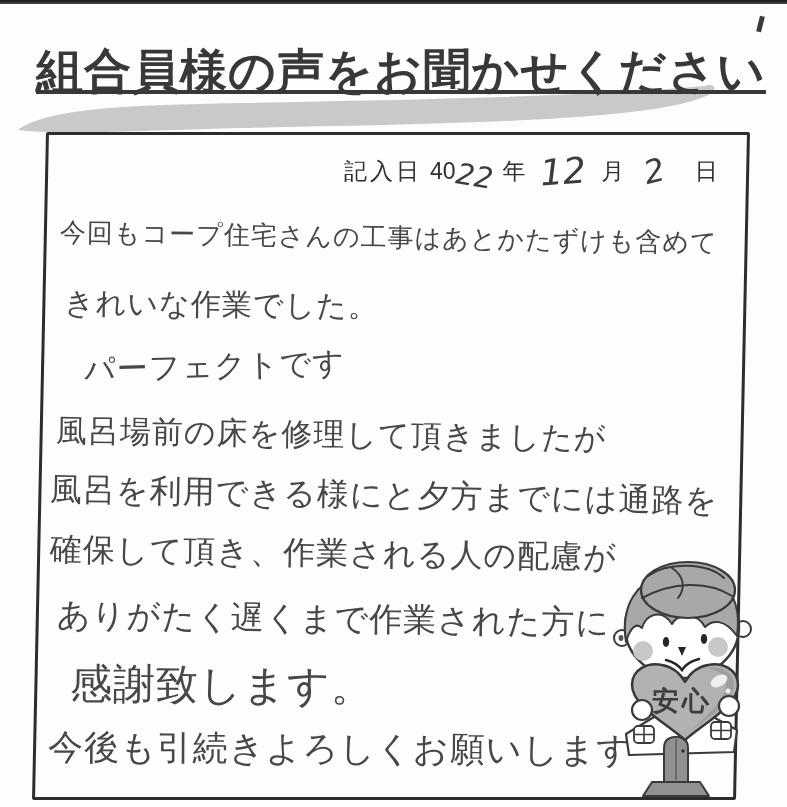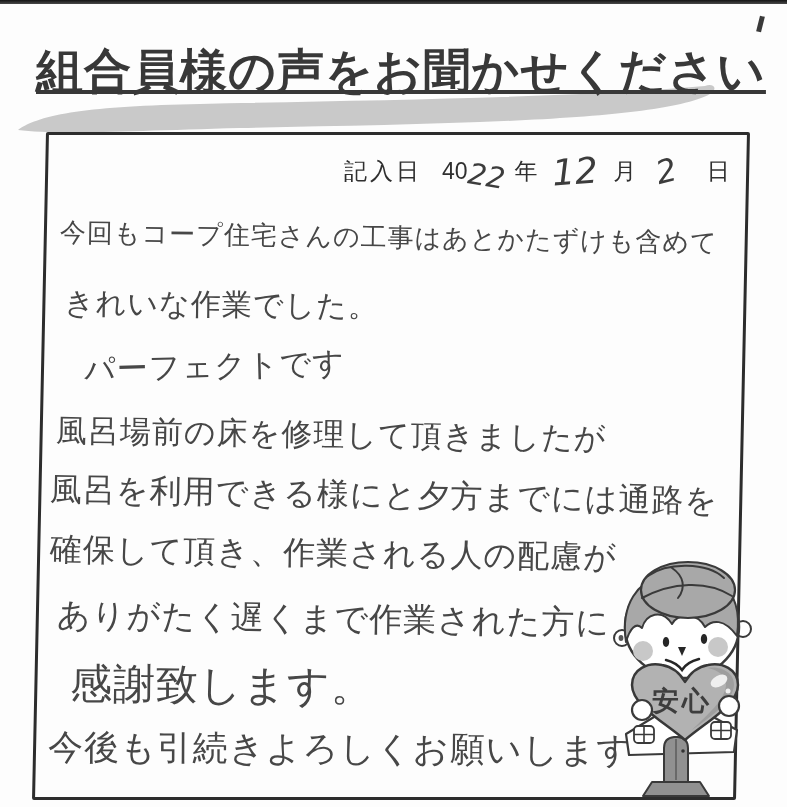--- a/index.html
+++ b/index.html
@@ -27,21 +27,21 @@
   .form-box{
     position:absolute;left:46px;top:132px;width:698px;height:662px;
     border:3px solid #2d2d2d;border-radius:2px;
     transform:skewX(-1.2deg);transform-origin:50% 0;
     z-index:2;
   }
   .date-row{
     position:absolute;left:344px;top:146px;z-index:4;
     display:flex;align-items:baseline;color:#2f2f2f;white-space:nowrap;
   }
-  .date-label{font-size:23px;letter-spacing:3px;margin-right:20px;}
+  .date-label{font-size:23px;letter-spacing:3px;margin-right:8px;}
   .printed{font-size:23px;}
   .hw{font-family:"DejaVu Sans", sans-serif;color:#3c3c3c;font-style:italic;}
   .hw-year{font-size:29px;transform:translateY(7px) rotate(9deg);margin-right:10px;}
   .u-year{margin-right:14px;}
   .hw-month{font-size:36px;transform:translateY(5px) rotate(-4deg);margin-right:16px;}
   .u-month{margin-right:20px;}
   .hw-day{font-size:32px;transform:translateY(3px) rotate(-14deg);margin-right:30px;}
   .hw-line{
     position:absolute;white-space:nowrap;color:#474747;z-index:4;
     font-family:"DejaVu Sans", sans-serif;letter-spacing:1px;

